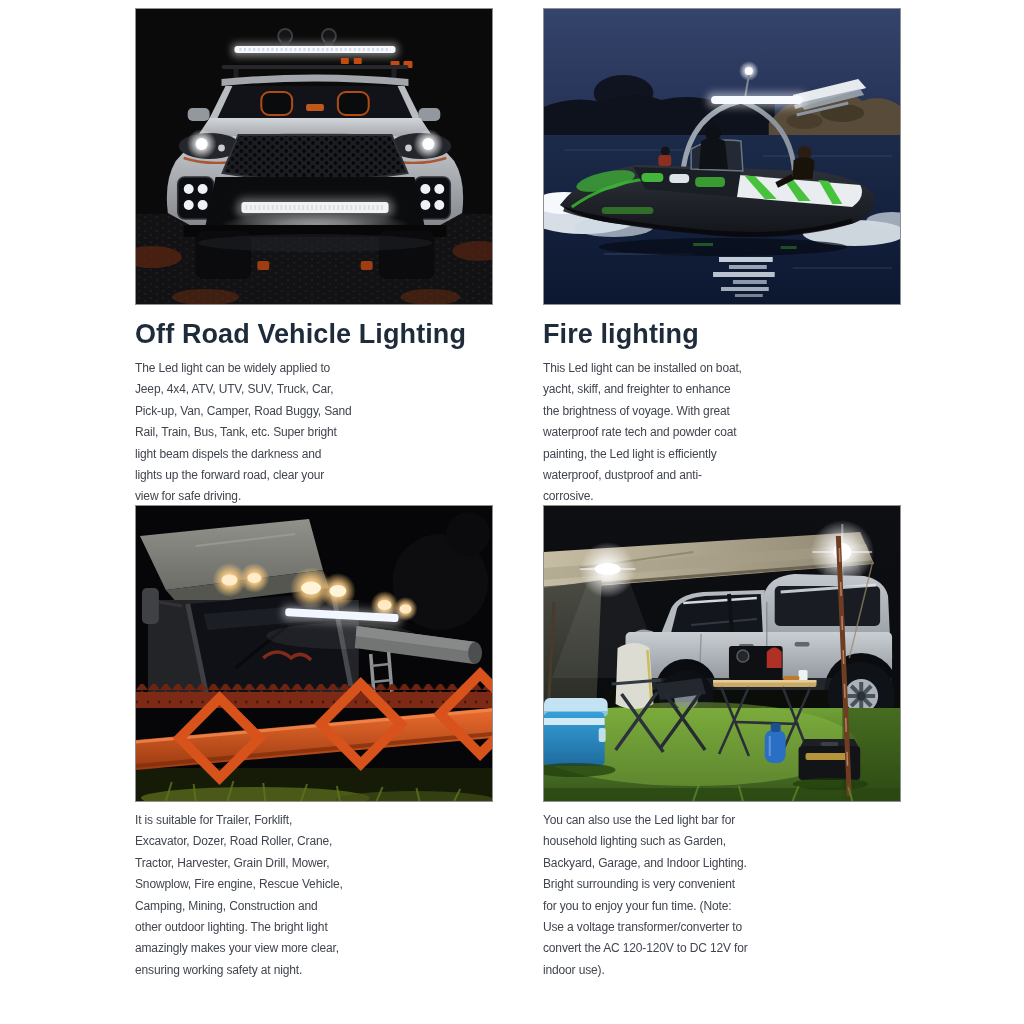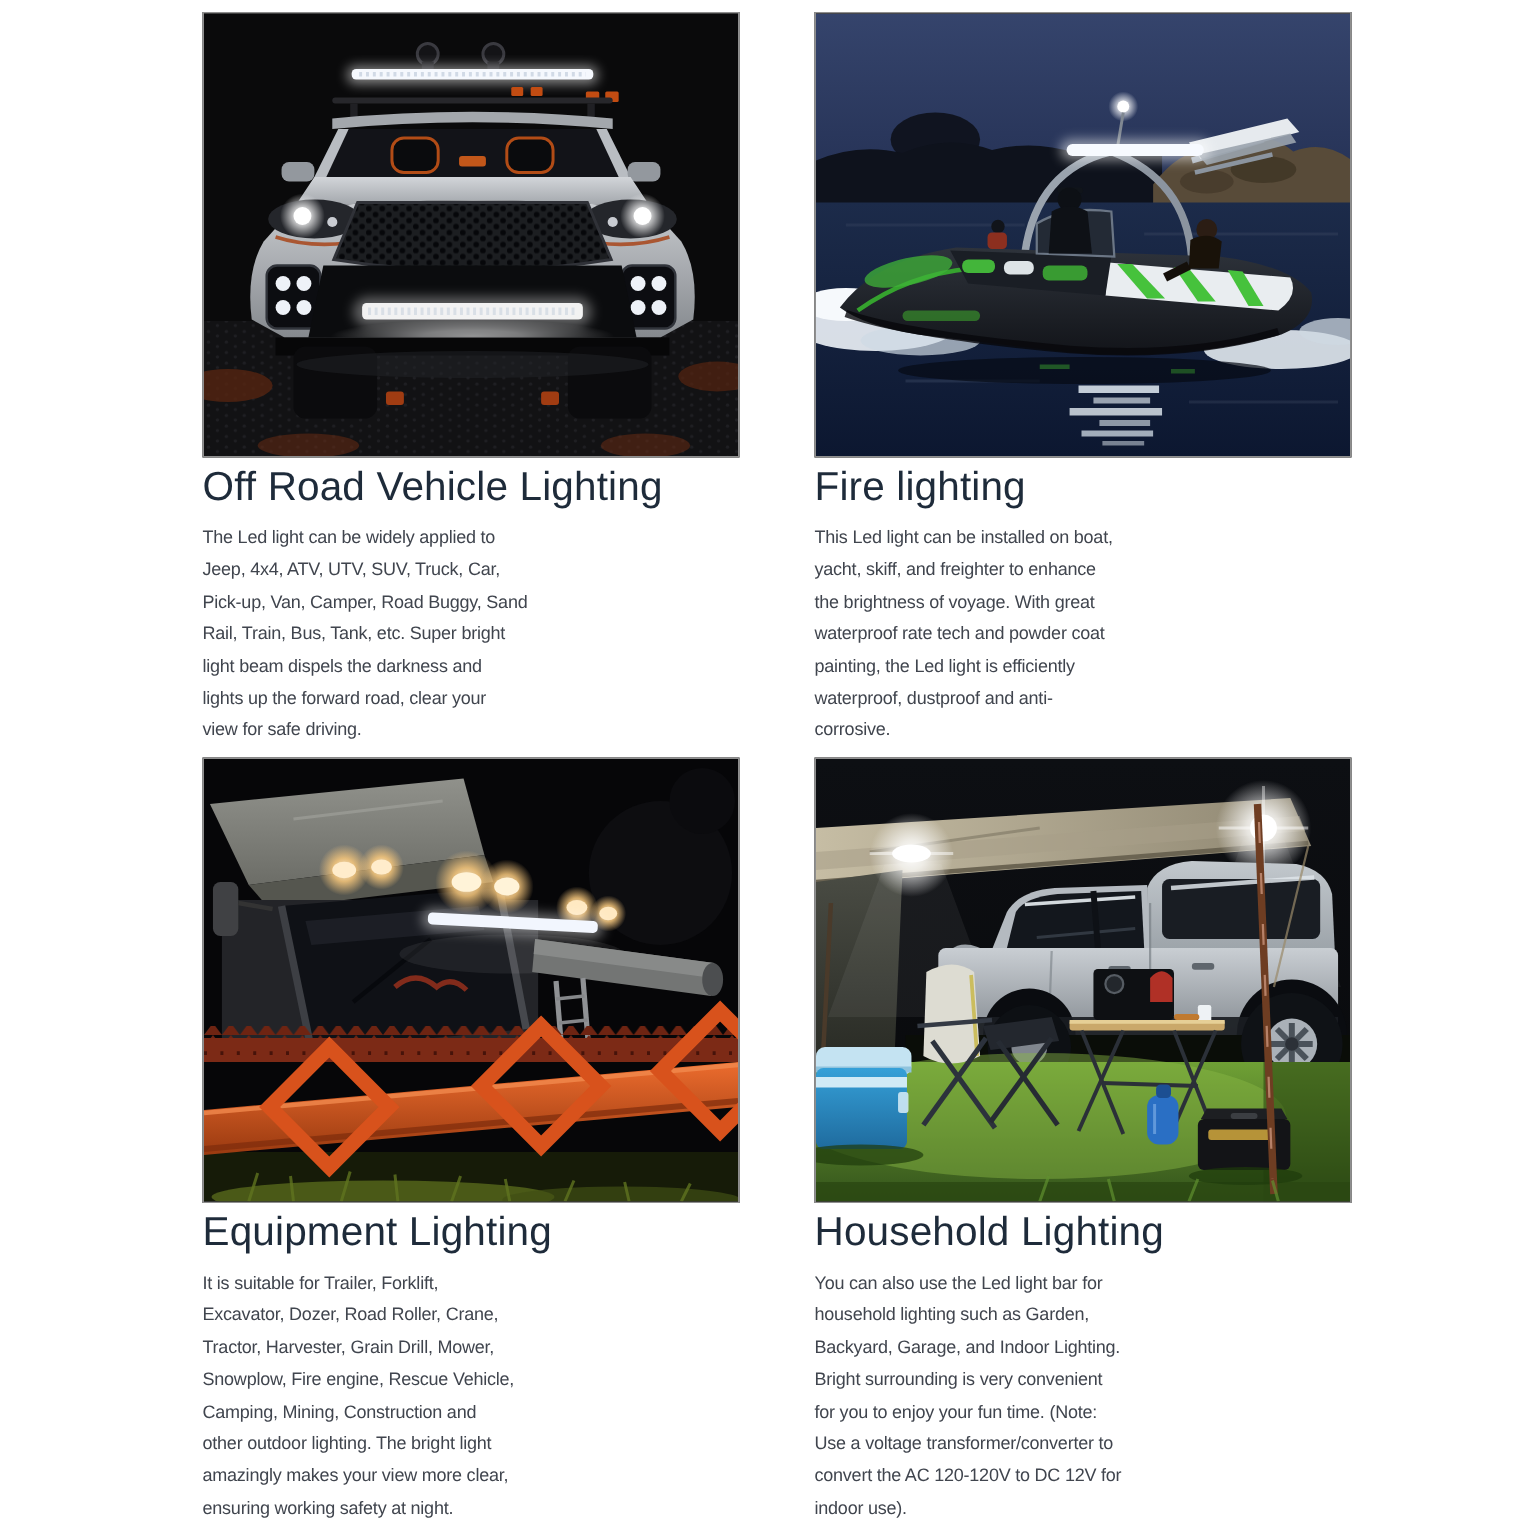--- a/index.html
+++ b/index.html
@@ -16,21 +16,21 @@
     display:grid;grid-template-columns:358px 358px;column-gap:50px;
     grid-template-rows:497px auto;
   }
   .cell{width:358px}
   .photo{
     width:358px;height:297px;margin:0;border:1px solid var(--photo-border);
     background:#000;overflow:hidden;
   }
   .photo svg{display:block;width:100%;height:100%}
   h2.title{
-    margin:4px 0 0;font-size:27px;line-height:31px;font-weight:400;
+    margin:14px 0 0;font-size:27px;line-height:31px;font-weight:700;
     color:var(--heading-text);letter-spacing:.1px;
   }
   p.body{
     margin:8px 0 0;font-size:12px;line-height:21.4px;font-weight:400;
     color:var(--body-text);white-space:pre;letter-spacing:-0.15px;
   }
 </style>
 </head>
 <body>
 
@@ -322,21 +322,20 @@
         <path d="M0,234 L358,202 L358,232 L0,264 Z" fill="url(#s3tube)"></path>
         <path d="M0,236 L358,204" stroke="#f28a4e" stroke-width="3" opacity="0.8"></path>
         <path d="M0,260 L358,228" stroke="#7e2c0c" stroke-width="4" opacity="0.7"></path>
         <g stroke="#d8521c" stroke-width="10" fill="none">
           <path d="M84,192 L124,232 L84,272 L44,232 Z"></path>
           <path d="M226,178 L266,218 L226,258 L186,218 Z"></path>
           <path d="M346,168 L386,208 L346,248 L306,208 Z"></path>
         </g>
       </svg>
     </figure>
-    <h2 class="title">Equipment Lighting</h2>
     <p class="body">It is suitable for Trailer, Forklift,
 Excavator, Dozer, Road Roller, Crane,
 Tractor, Harvester, Grain Drill, Mower,
 Snowplow, Fire engine, Rescue Vehicle,
 Camping, Mining, Construction and
 other outdoor lighting. The bright light
 amazingly makes your view more clear,
 ensuring working safety at night.</p>
   </section>
 
@@ -471,21 +470,20 @@
         <path d="M297,42 L306,280" stroke="#c8937a" stroke-width="1.5" stroke-dasharray="14 20" opacity="0.8"></path>
         <line x1="330" y1="58" x2="307" y2="152" stroke="#9a8a6a" stroke-width="1.5" opacity="0.7"></line>
         <g stroke="#609130" stroke-width="2" opacity="0.7">
           <line x1="150" y1="295" x2="156" y2="278"></line>
             <line x1="200" y1="295" x2="196" y2="280"></line>
           <line x1="250" y1="295" x2="256" y2="280"></line>
             <line x1="310" y1="295" x2="306" y2="281"></line>
         </g>
       </svg>
     </figure>
-    <h2 class="title">Household Lighting</h2>
     <p class="body">You can also use the Led light bar for
 household lighting such as Garden,
 Backyard, Garage, and Indoor Lighting.
 Bright surrounding is very convenient
 for you to enjoy your fun time. (Note:
 Use a voltage transformer/converter to
 convert the AC 120-120V to DC 12V for
 indoor use).</p>
   </section>
 

